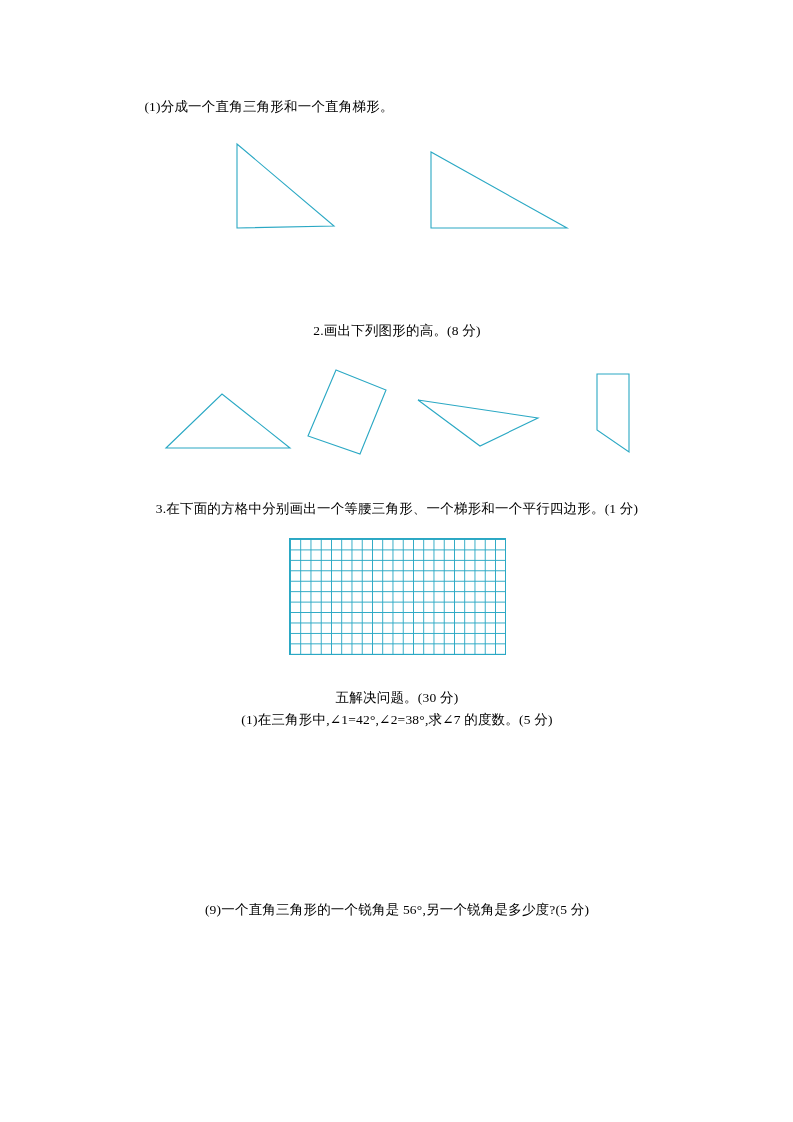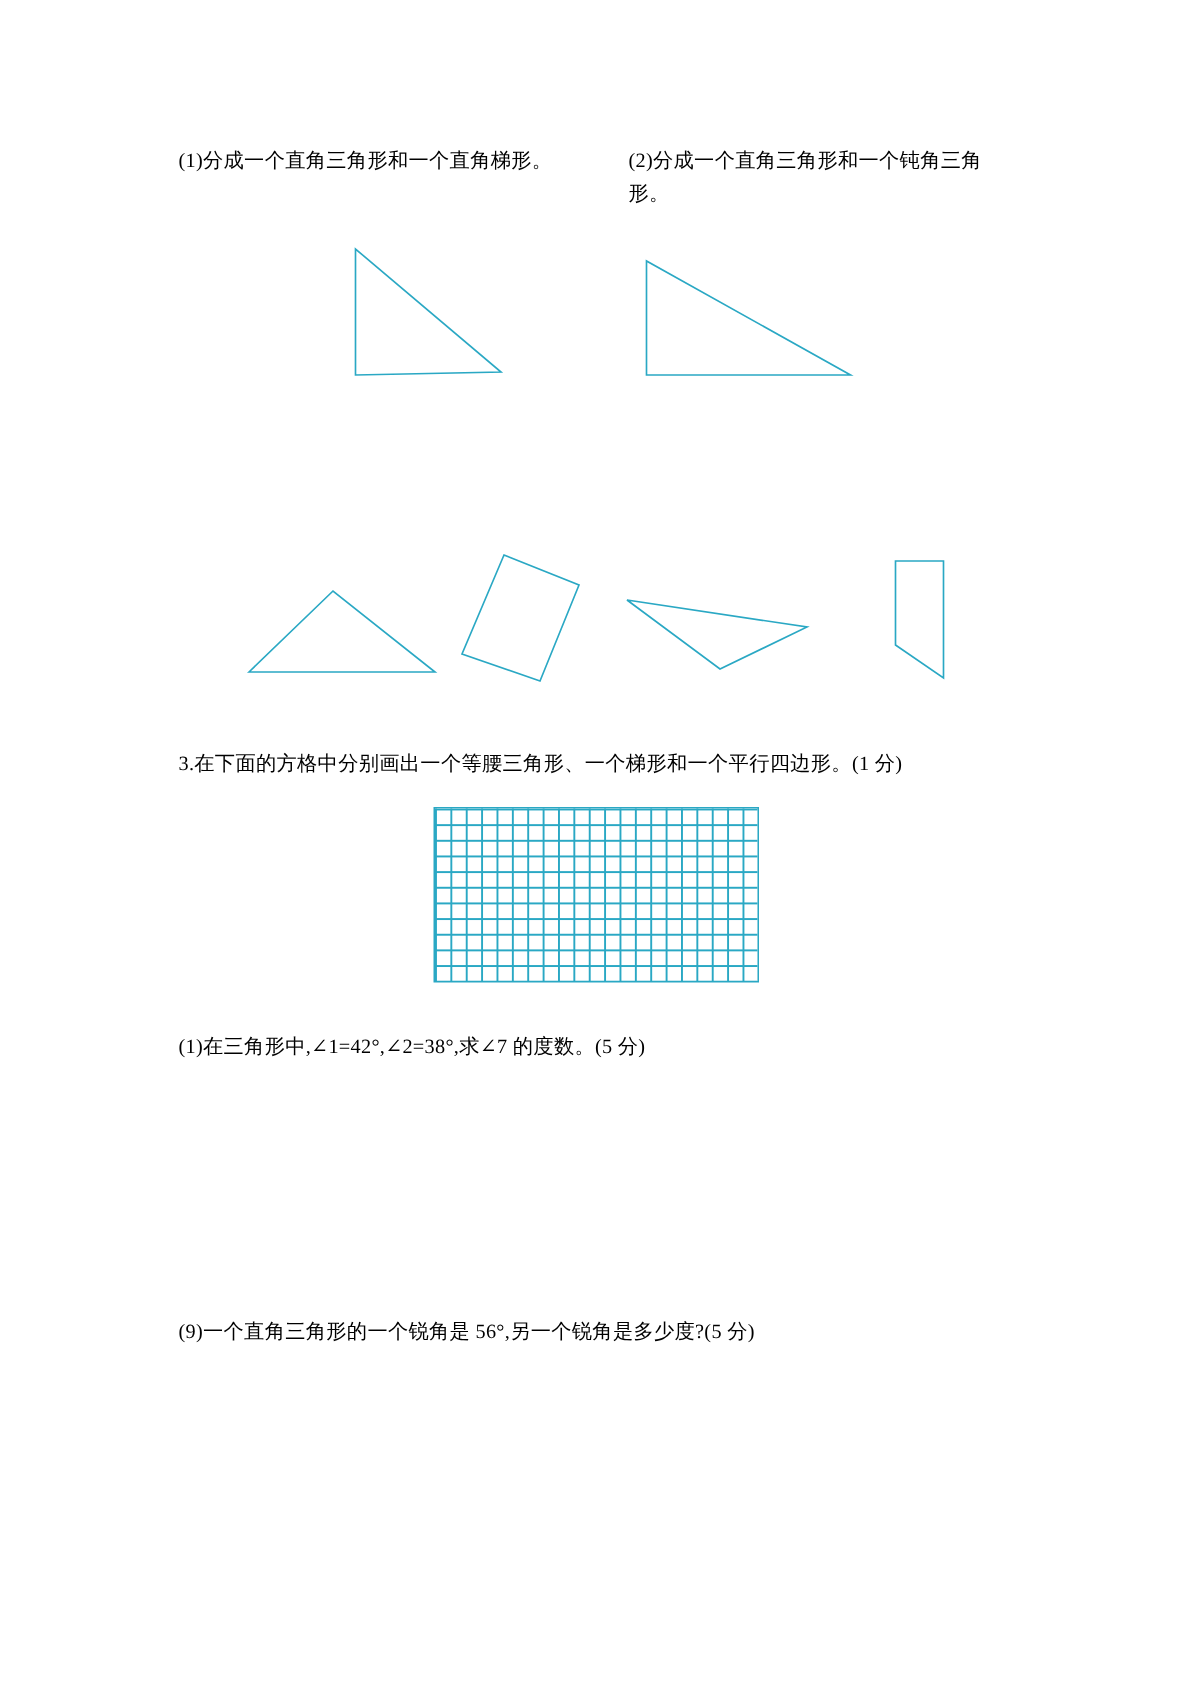--- a/index.html
+++ b/index.html
@@ -22,20 +22,21 @@
   .content {
     position: absolute;
     left: 119px;
     top: 96px;
     width: 556px;
   }
   .line {
     font-size: 13.5px;
     line-height: 22px;
     letter-spacing: 0.2px;
+    text-align: center;
   }
   .q1-row {
     display: flex;
     align-items: flex-start;
   }
   .q1-a { width: 300px; }
   .q1-b { flex: 1; }
   .shapes-row {
     position: relative;
     height: 150px;
@@ -77,38 +78,38 @@
   .spacer-answer { height: 168px; }
 </style>
 </head>
 <body>
 
 <div class="page">
   <div class="content">
 
     <div class="q1-row">
       <div class="line q1-a">(1)分成一个直角三角形和一个直角梯形。</div>
-      <div class="line q1-b">(2)分成一个直角三角形和一个钝角三角形。</div>
     </div>
 
     <div class="shapes-row">
       <div class="shape" style="left:110px; top:22px;">
         <svg width="110" height="95" viewBox="0 0 110 95" aria-hidden="true">
           <path class="stroke" d="M 8 4 L 8 88 L 105 86 Z"></path>
         </svg>
       </div>
       <div class="shape" style="left:308px; top:30px;">
         <svg width="145" height="90" viewBox="0 0 145 90" aria-hidden="true">
           <path class="stroke" d="M 4 4 L 4 80 L 140 80 Z"></path>
         </svg>
       </div>
     </div>
 
     <div class="block-gap-a"></div>
 
+    <div class="line heading2">2.画出下列图形的高。(8 分)</div>
 
     <div class="shapes-row2">
       <div class="shape" style="left:45px; top:40px;">
         <svg width="130" height="65" viewBox="0 0 130 65" aria-hidden="true">
           <path class="stroke" d="M 2 58 L 58 4 L 126 58 Z"></path>
         </svg>
       </div>
       <div class="shape" style="left:185px; top:18px;">
         <svg width="90" height="90" viewBox="0 0 90 90" aria-hidden="true">
           <path class="stroke" d="M 32 2 L 82 22 L 56 86 L 4 68 Z"></path>
@@ -129,20 +130,21 @@
     <div class="block-gap-b"></div>
 
     <div class="line">3.在下面的方格中分别画出一个等腰三角形、一个梯形和一个平行四边形。(1 分)</div>
 
     <div class="grid-wrap">
       <div class="grid-box"></div>
     </div>
 
     <div class="block-gap-c"></div>
 
+    <div class="line sec5-title">五解决问题。(30 分)</div>
     <div class="line">(1)在三角形中,∠1=42°,∠2=38°,求∠7 的度数。(5 分)</div>
 
     <div class="spacer-answer"></div>
 
     <div class="line">(9)一个直角三角形的一个锐角是 56°,另一个锐角是多少度?(5 分)</div>
 
   </div>
 </div>
 
 </body></html>

